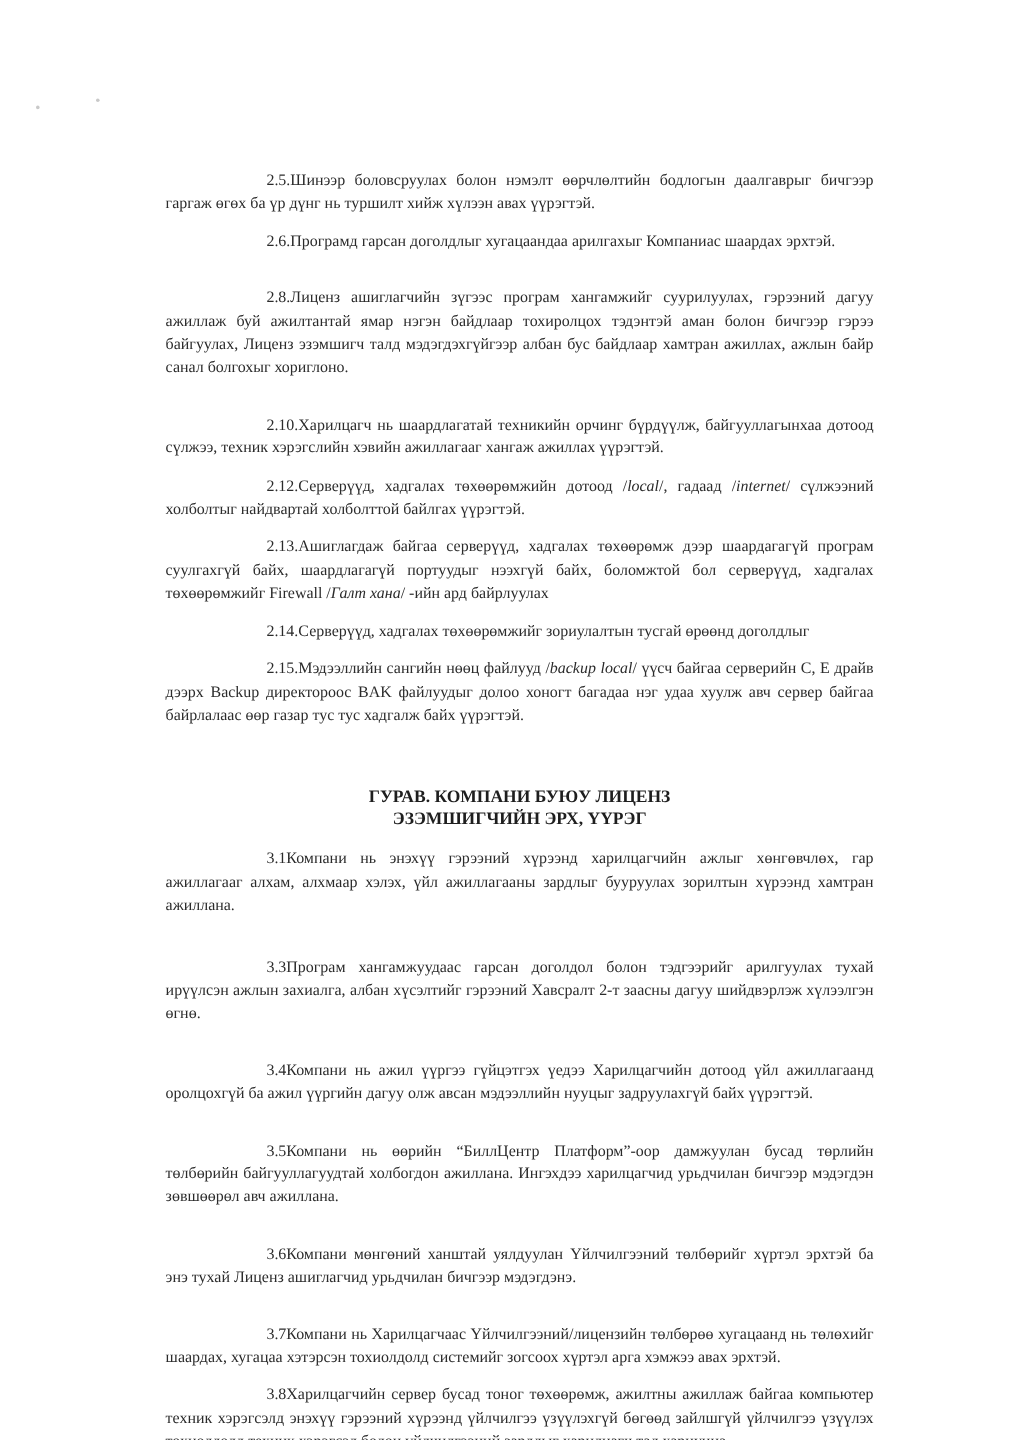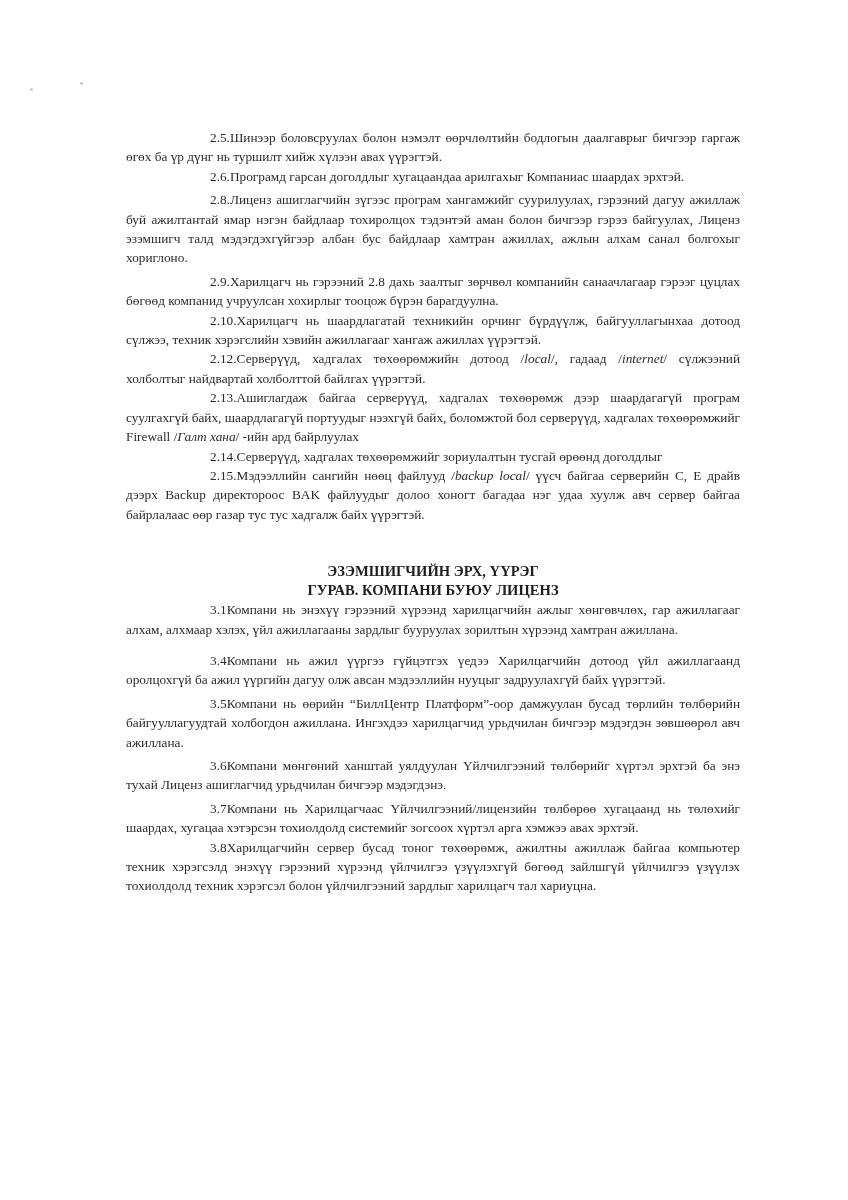--- a/index.html
+++ b/index.html
@@ -6,21 +6,21 @@
   body {
     width: 848px; height: 1200px; background: #ffffff; overflow: hidden;
     font-family: "Liberation Serif", "DejaVu Serif", serif;
     color: #2b2b2b; position: relative;
   }
   .page {
     position: absolute; left: 126px; top: 128px; width: 614px;
     font-size: 13.3px; line-height: 19.4px;
   }
   .clause {
-    text-align: justify; text-indent: 42px; margin: 0;
+    text-align: justify; text-indent: 42px; margin: 12px;
   }
   .clause .num { display: inline-block; min-width: 44px; }
   .clause em { font-style: italic; }
   .heading {
     text-align: center; font-weight: bold; font-size: 14.6px; line-height: 19px;
     margin: 0; color: #1e1e1e;
   }
   .gap-large { height: 38px; }
   .gap-small { height: 4px; }
   .speck {
@@ -33,38 +33,38 @@
 
 <div class="speck" style="left:30px; top:88px;"></div>
 <div class="speck" style="left:80px; top:82px;"></div>
 
 <div class="page">
 
   <div>
     <p class="clause"><span class="num">2.5.</span><span>Шинээр боловсруулах болон нэмэлт өөрчлөлтийн бодлогын даалгаврыг бичгээр гаргаж өгөх ба үр дүнг нь туршилт хийж хүлээн авах үүрэгтэй.</span></p>
     <p class="clause"><span class="num">2.6.</span><span>Програмд гарсан доголдлыг хугацаандаа арилгахыг Компаниас шаардах эрхтэй.</span></p>
     <div class="gap-small"></div>
-    <p class="clause"><span class="num">2.8.</span><span>Лиценз ашиглагчийн зүгээс програм хангамжийг суурилуулах, гэрээний дагуу ажиллаж буй ажилтантай ямар нэгэн байдлаар тохиролцох тэдэнтэй аман болон бичгээр гэрээ байгуулах, Лиценз эзэмшигч талд мэдэгдэхгүйгээр албан бус байдлаар хамтран ажиллах, ажлын алхам санал болгохыг хориглоно.</span></p>
+    <p class="clause"><span class="num">2.8.</span><span>Лиценз ашиглагчийн зүгээс програм хангамжийг суурилуулах, гэрээний дагуу ажиллаж буй ажилтантай ямар нэгэн байдлаар тохиролцох тэдэнтэй аман болон бичгээр гэрээ байгуулах, Лиценз эзэмшигч талд мэдэгдэхгүйгээр албан бус байдлаар хамтран ажиллах, ажлын байр санал болгохыг хориглоно.</span></p>
     <div class="gap-small"></div>
-    <p class="clause"><span class="num">2.9.</span><span>Харилцагч нь гэрээний 2.8 дахь заалтыг зөрчвөл компанийн санаачлагаар гэрээг цуцлах бөгөөд компанид учруулсан хохирлыг тооцож бүрэн барагдуулна.</span></p>
     <p class="clause"><span class="num">2.10.</span><span>Харилцагч нь шаардлагатай техникийн орчинг бүрдүүлж, байгууллагынхаа дотоод сүлжээ, техник хэрэгслийн хэвийн ажиллагааг хангаж ажиллах үүрэгтэй.</span></p>
     <p class="clause"><span class="num">2.12.</span><span>Серверүүд, хадгалах төхөөрөмжийн дотоод /</span><em>local</em><span>/, гадаад /</span><em>internet</em><span>/ сүлжээний холболтыг найдвартай холболттой байлгах үүрэгтэй.</span></p>
     <p class="clause"><span class="num">2.13.</span><span>Ашиглагдаж байгаа серверүүд, хадгалах төхөөрөмж дээр шаардагагүй програм суулгахгүй байх, шаардлагагүй портуудыг нээхгүй байх, боломжтой бол серверүүд, хадгалах төхөөрөмжийг Firewall /</span><em>Галт хана</em><span>/ -ийн ард байрлуулах</span></p>
     <p class="clause"><span class="num">2.14.</span><span>Серверүүд, хадгалах төхөөрөмжийг зориулалтын тусгай өрөөнд доголдлыг</span></p>
     <p class="clause"><span class="num">2.15.</span><span>Мэдээллийн сангийн нөөц файлууд /</span><em>backup local</em><span>/ үүсч байгаа серверийн C, E драйв дээрх Backup директороос BAK файлуудыг долоо хоногт багадаа нэг удаа хуулж авч сервер байгаа байрлалаас өөр газар тус тус хадгалж байх үүрэгтэй.</span></p>
   </div>
 
   <div class="gap-large"></div>
 
   <div>
+    <p class="heading">ГУРАВ. КОМПАНИ БУЮУ ЛИЦЕНЗ</p>
     <p class="heading">ЭЗЭМШИГЧИЙН ЭРХ, ҮҮРЭГ</p>
-    <p class="heading">ГУРАВ. КОМПАНИ БУЮУ ЛИЦЕНЗ</p>
     <p class="clause"><span class="num">3.1</span><span>Компани нь энэхүү гэрээний хүрээнд харилцагчийн ажлыг хөнгөвчлөх, гар ажиллагааг алхам, алхмаар хэлэх, үйл ажиллагааны зардлыг бууруулах зорилтын хүрээнд хамтран ажиллана.</span></p>
     <div class="gap-small"></div>
     <div class="gap-small"></div>
+    <p class="clause"><span class="num">3.3</span><span>Програм хангамжуудаас гарсан доголдол болон тэдгээрийг арилгуулах тухай ирүүлсэн ажлын захиалга, албан хүсэлтийг гэрээний Хавсралт 2-т заасны дагуу шийдвэрлэж хүлээлгэн өгнө.</span></p>
     <div class="gap-small"></div>
     <p class="clause"><span class="num">3.4</span><span>Компани нь ажил үүргээ гүйцэтгэх үедээ Харилцагчийн дотоод үйл ажиллагаанд оролцохгүй ба ажил үүргийн дагуу олж авсан мэдээллийн нууцыг задруулахгүй байх үүрэгтэй.</span></p>
     <div class="gap-small"></div>
     <p class="clause"><span class="num">3.5</span><span>Компани нь өөрийн “БиллЦентр Платформ”-оор дамжуулан бусад төрлийн төлбөрийн байгууллагуудтай холбогдон ажиллана. Ингэхдээ харилцагчид урьдчилан бичгээр мэдэгдэн зөвшөөрөл авч ажиллана.</span></p>
     <div class="gap-small"></div>
     <p class="clause"><span class="num">3.6</span><span>Компани мөнгөний ханштай уялдуулан Үйлчилгээний төлбөрийг хүртэл эрхтэй ба энэ тухай Лиценз ашиглагчид урьдчилан бичгээр мэдэгдэнэ.</span></p>
     <div class="gap-small"></div>
     <p class="clause"><span class="num">3.7</span><span>Компани нь Харилцагчаас Үйлчилгээний/лицензийн төлбөрөө хугацаанд нь төлөхийг шаардах, хугацаа хэтэрсэн тохиолдолд системийг зогсоох хүртэл арга хэмжээ авах эрхтэй.</span></p>
     <p class="clause"><span class="num">3.8</span><span>Харилцагчийн сервер бусад тоног төхөөрөмж, ажилтны ажиллаж байгаа компьютер техник хэрэгсэлд энэхүү гэрээний хүрээнд үйлчилгээ үзүүлэхгүй бөгөөд зайлшгүй үйлчилгээ үзүүлэх тохиолдолд техник хэрэгсэл болон үйлчилгээний зардлыг харилцагч тал хариуцна.</span></p>
   </div>

